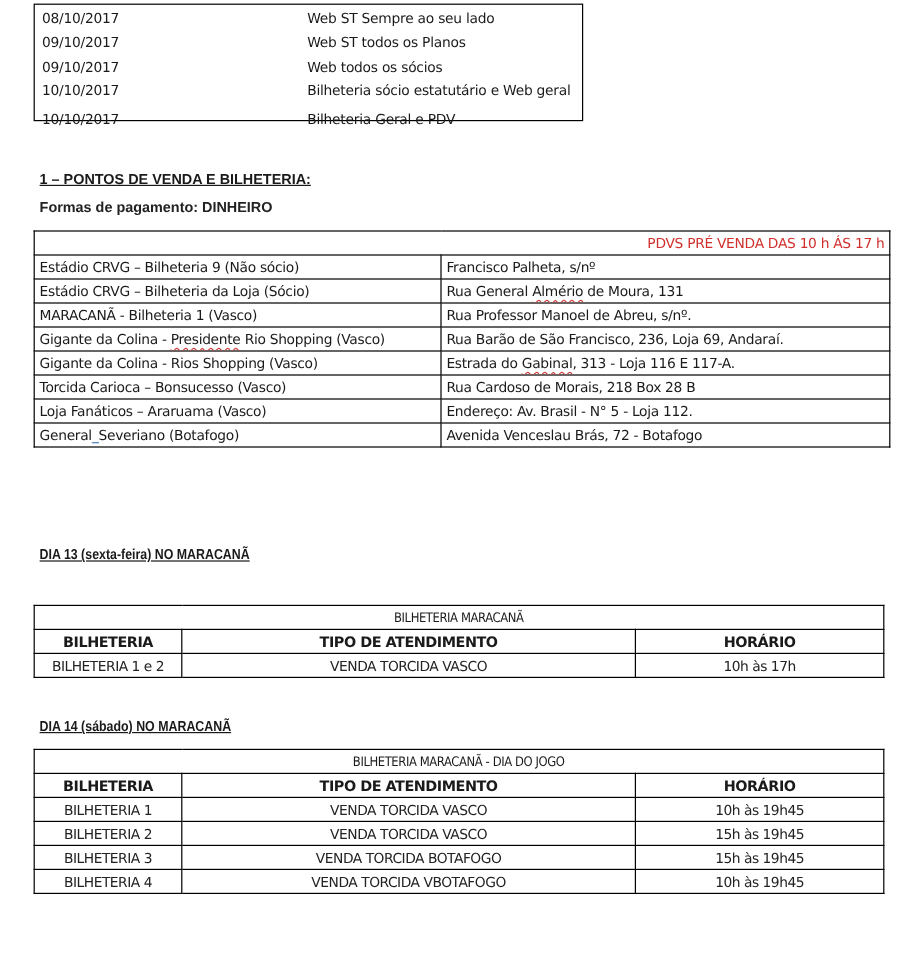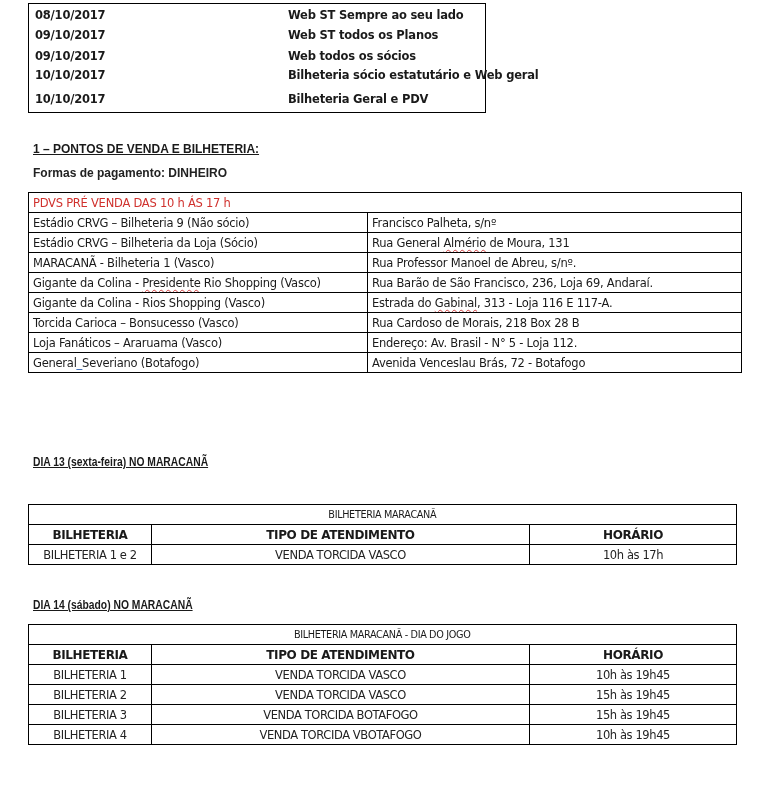--- a/index.html
+++ b/index.html
@@ -12,35 +12,34 @@
       height: 800px;
       position: relative;
       overflow: hidden;
       font-family: "Liberation Sans", sans-serif;
       color: #1a1a1a;
     }
     .abs { position: absolute; }
 
     
     .schedule-box {
-      left: 28px; top: 3px; width: 458px; height: 110px;
+      left: 28px; top: 3px; width: 458px; height: 98px;
       border: 1.5px solid #000;
       box-sizing: border-box;
-      font-weight: bold;
     }
     .schedule-row {
       position: absolute;
       left: 6px;
       font-family: "DejaVu Sans", sans-serif;
       font-size: 11.5px;
       letter-spacing: -0.2px;
       white-space: nowrap;
     }
     .schedule-row .date { position: absolute; left: 0; }
-    .schedule-row .desc { position: absolute; left: 221px; margin-left: 32px; }
+    .schedule-row .desc { position: absolute; left: 221px; }
 
     
     .section-title {
       font-family: "Liberation Sans", sans-serif;
       font-size: 12px;
       font-weight: bold;
       text-decoration: underline;
       white-space: nowrap;
       color: #1a1a1a;
     }
@@ -80,21 +79,21 @@
       vertical-align: bottom;
       white-space: nowrap;
       overflow: hidden;
     }
     .pdv-table td.wrap {
       white-space: normal;
       line-height: 19px;
     }
     .pdv-table .pdv-heading {
       color: #d0312d;
-      text-align: left;
+      text-align: right;
     }
     .squiggle {
       text-decoration: underline wavy #d04040;
       text-decoration-thickness: 1px;
       text-underline-offset: 2px;
     }
     .blue-underscore {
       color: #2a5db0;
     }
 

